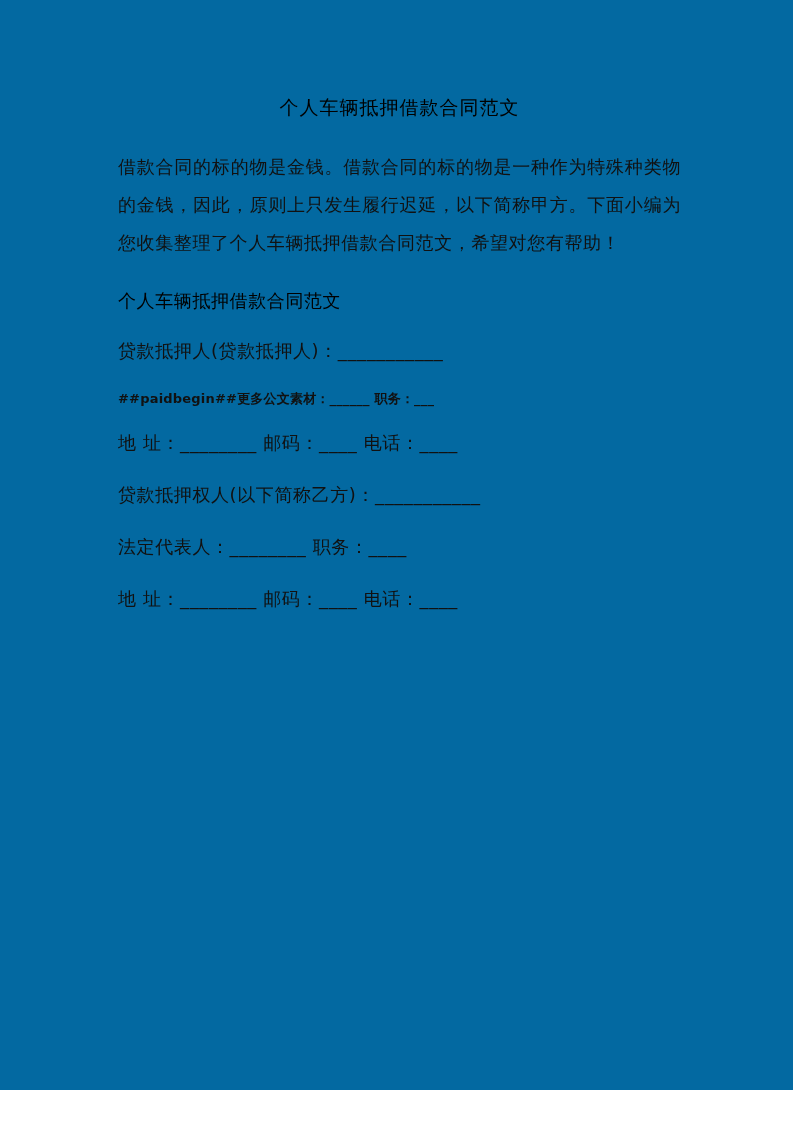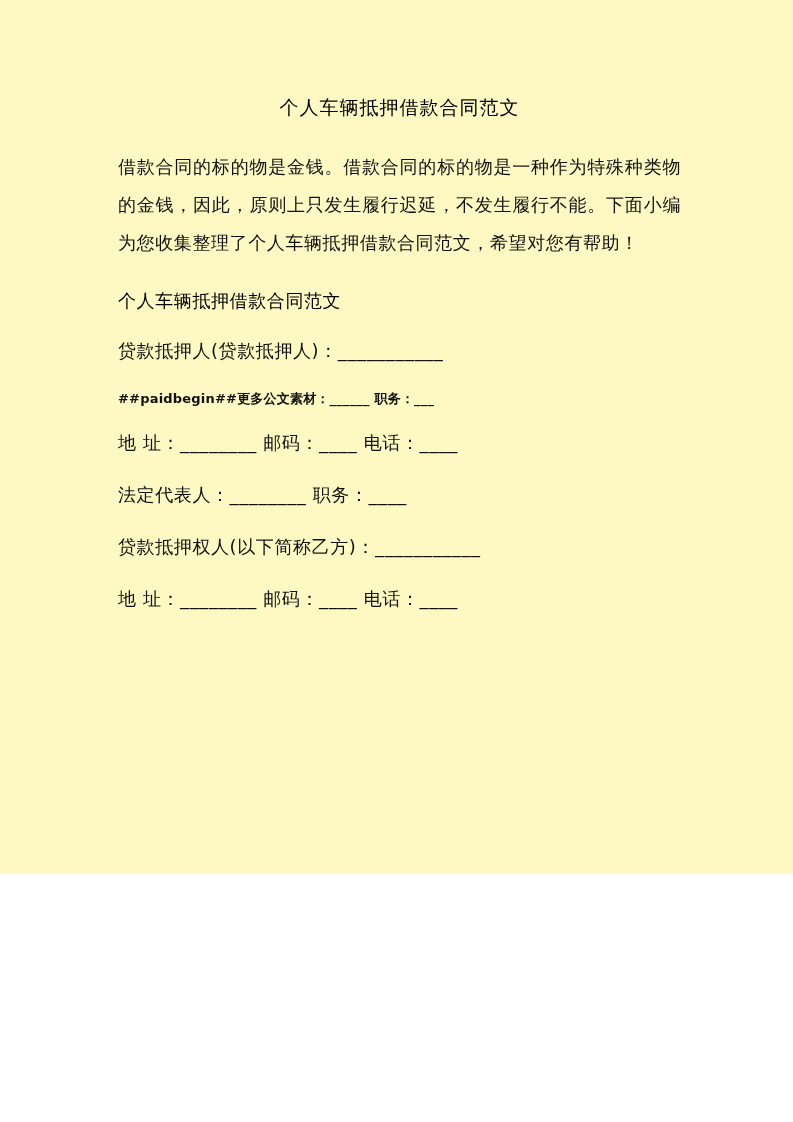--- a/index.html
+++ b/index.html
@@ -10,24 +10,24 @@
   body {
     width: 793px;
     height: 1122px;
     font-family: "DejaVu Sans", "Liberation Sans", sans-serif;
     color: #000000;
     overflow: hidden;
   }
   .page {
     position: relative;
     width: 793px;
-    height: 874px;
+    height: 1090px;
     box-sizing: border-box;
     padding: 92px 112px 60px 118px;
-    background: #fef9c3;
+    background: #0369a1;
   }
   .doc-title {
     text-align: center;
     font-size: 19px;
     line-height: 30px;
     font-weight: normal;
     letter-spacing: 1px;
     margin: 0 0 26px 0;
     color: #000;
   }
@@ -56,35 +56,35 @@
   .spacer-sm { height: 6px; }
   .spacer-md { height: 12px; }
 </style>
 </head>
 <body>
 
 <div class="page">
 
   <h1 class="doc-title">个人车辆抵押借款合同范文</h1>
 
-  <p class="para">借款合同的标的物是金钱。借款合同的标的物是一种作为特殊种类物的金钱，因此，原则上只发生履行迟延，不发生履行不能。下面小编为您收集整理了个人车辆抵押借款合同范文，希望对您有帮助！</p>
+  <p class="para">借款合同的标的物是金钱。借款合同的标的物是一种作为特殊种类物的金钱，因此，原则上只发生履行迟延，以下简称甲方。下面小编为您收集整理了个人车辆抵押借款合同范文，希望对您有帮助！</p>
 
   <div class="spacer-sm"></div>
 
   <p class="section-head">个人车辆抵押借款合同范文</p>
 
   <p class="para">贷款抵押人(贷款抵押人)：___________</p>
 
   <p class="small-note">##paidbegin##更多公文素材：______ 职务：___</p>
 
   <p class="para">地 址：________ 邮码：____ 电话：____</p>
 
+  <p class="para">贷款抵押权人(以下简称乙方)：___________</p>
+
   <p class="para">法定代表人：________ 职务：____</p>
-
-  <p class="para">贷款抵押权人(以下简称乙方)：___________</p>
 
   <p class="para">地 址：________ 邮码：____ 电话：____</p>
 
   <div class="spacer-sm"></div>
 
 
   <div class="spacer-md"></div>
 
 
 </div>

